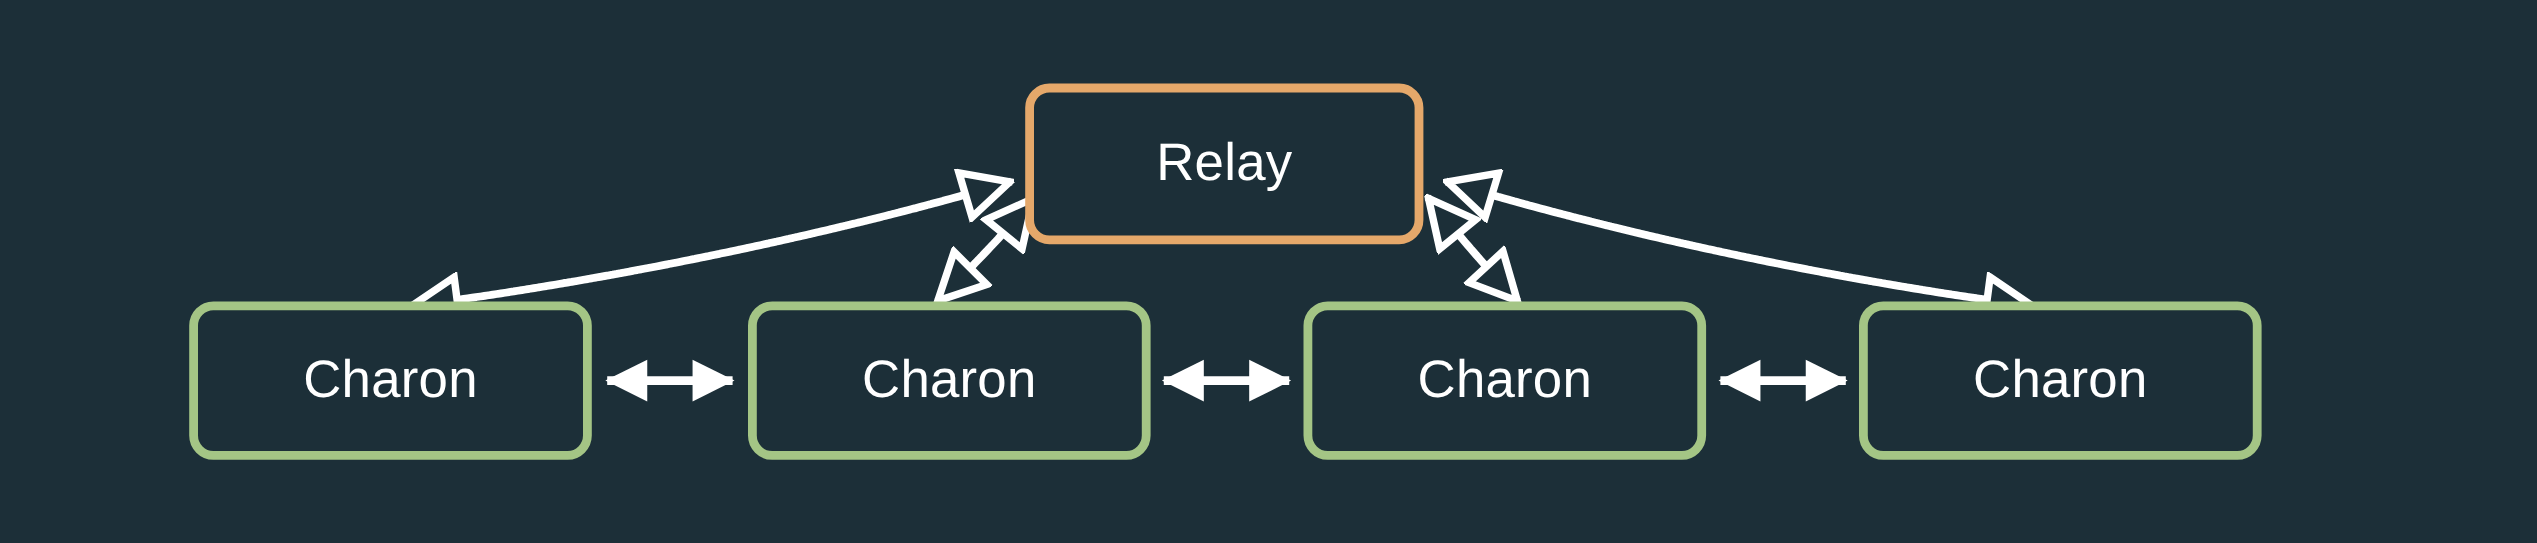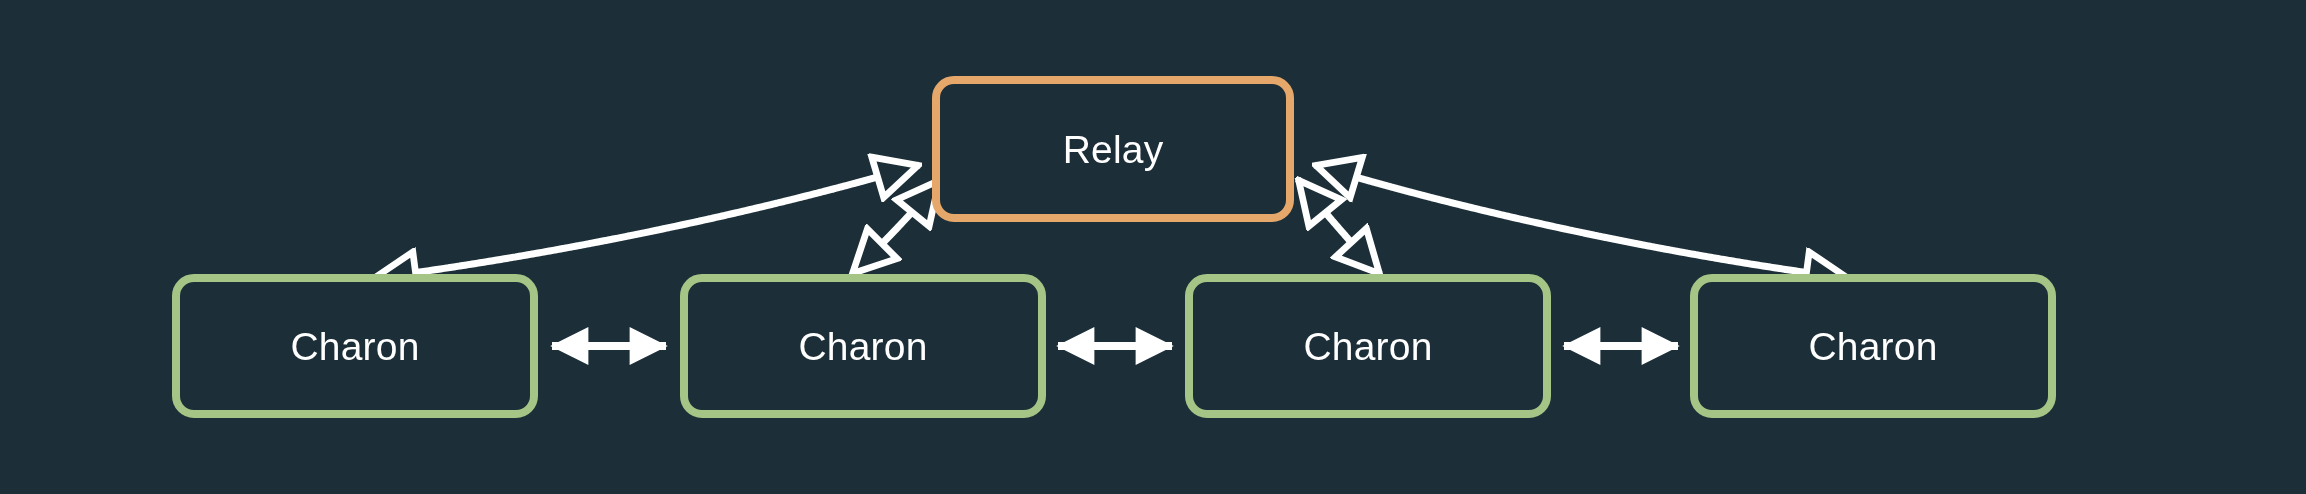--- a/index.html
+++ b/index.html
@@ -40,21 +40,21 @@
     border-radius: 22px;
   }
   .node-charon {
     border-color: #a4c585;
     border-width: 8px;
     border-radius: 22px;
   }
   .node-label {
     color: #ffffff;
     font-family: "Liberation Sans", sans-serif;
-    font-size: 39px;
+    font-size: 48px;
     font-weight: 400;
     letter-spacing: 0.2px;
     line-height: 1;
     white-space: nowrap;
     user-select: none;
   }
 </style>
 </head>
 <body style="background: rgb(28, 47, 56);">
 

